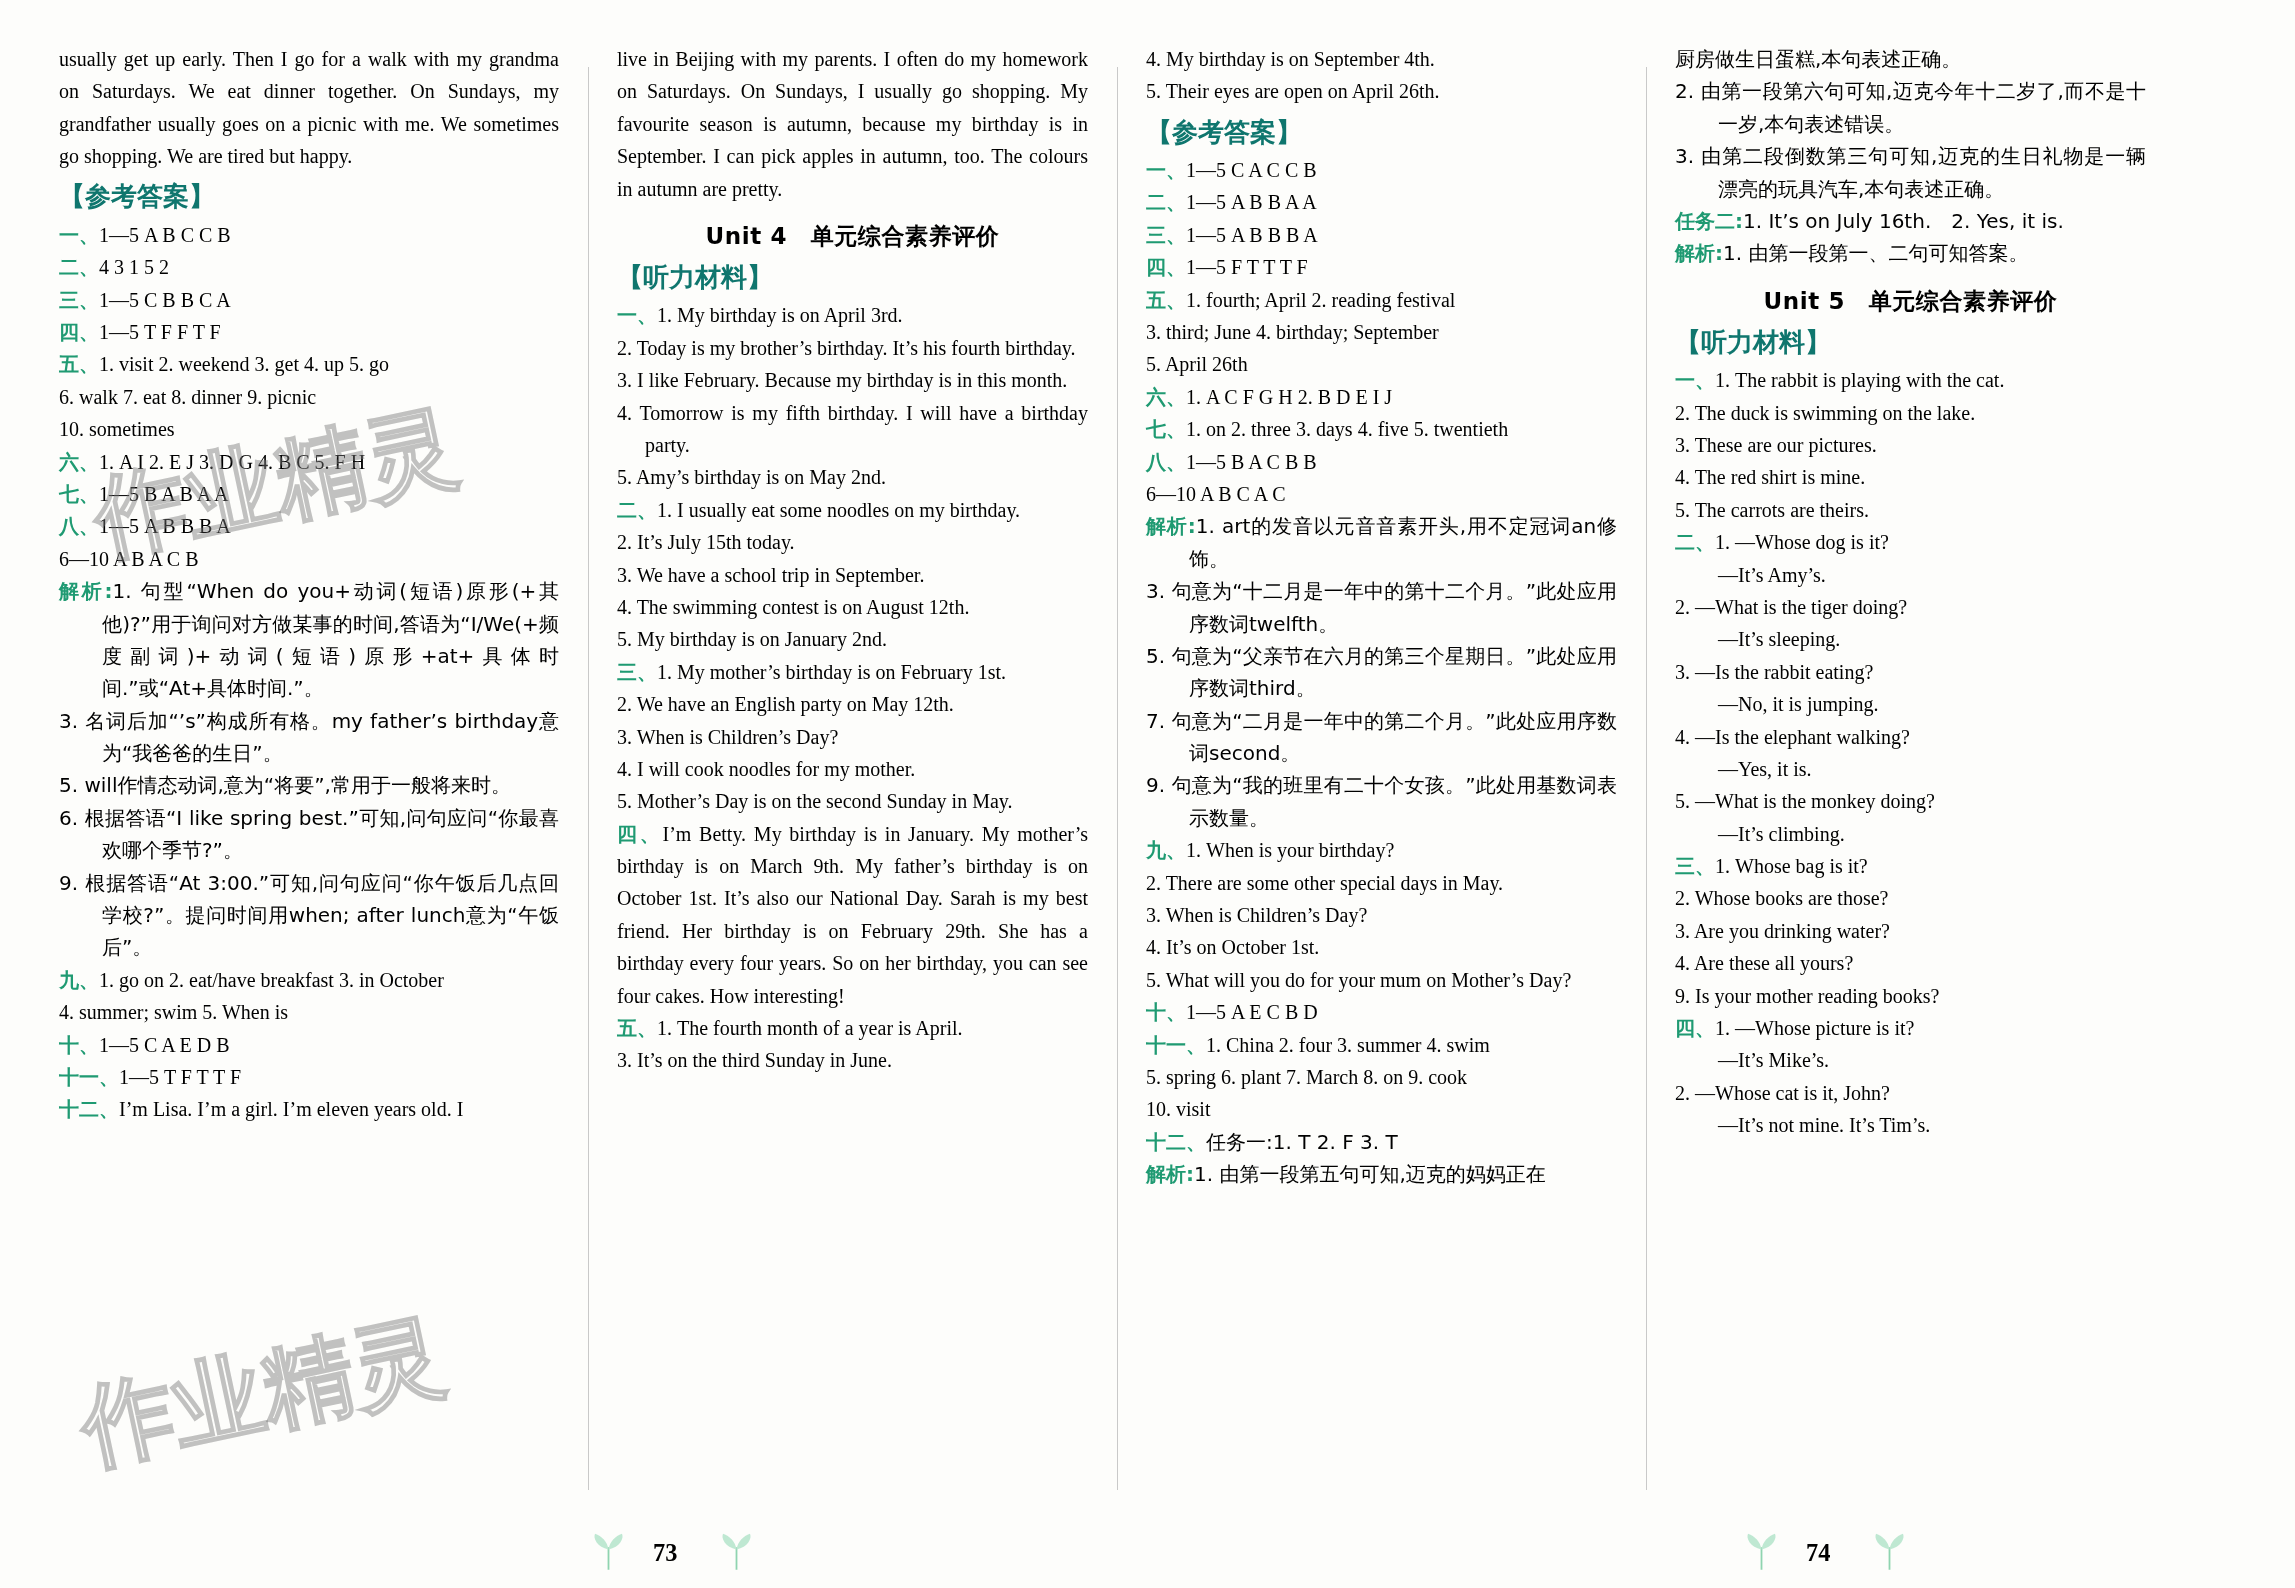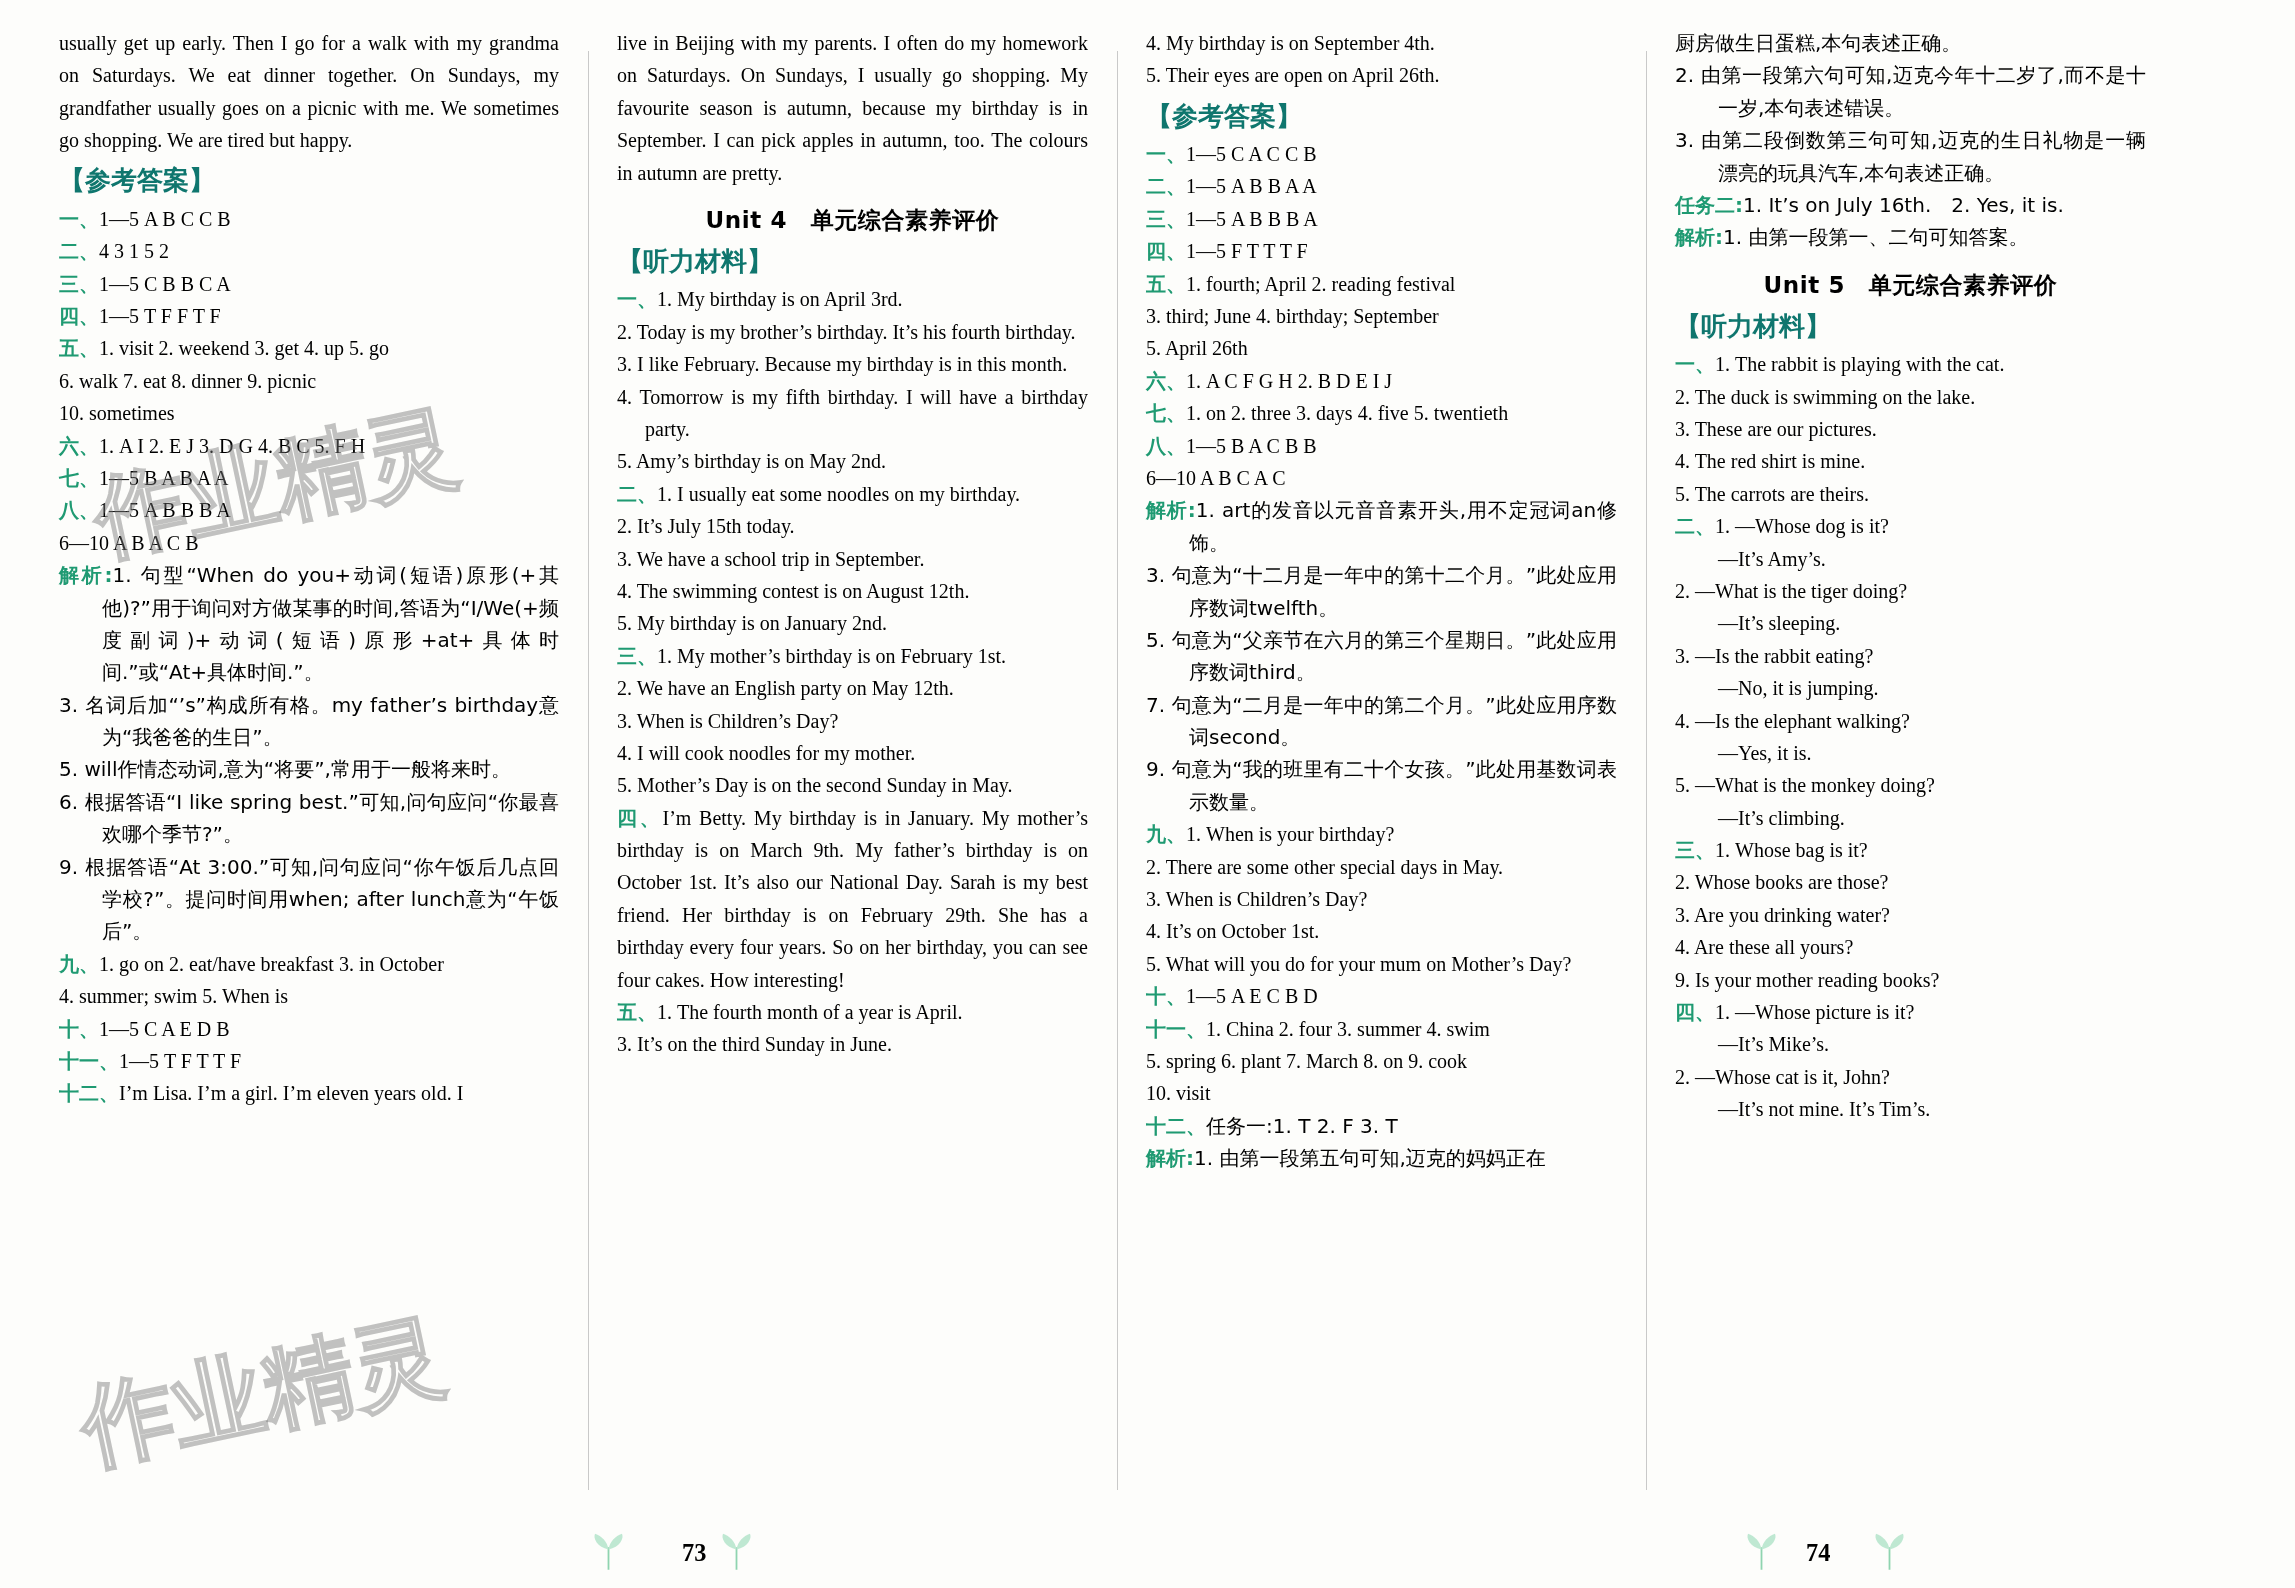--- a/index.html
+++ b/index.html
@@ -14,20 +14,21 @@
   .page{
     position:absolute;inset:0;
     display:flex;
     padding:27px 59px 0 59px;
     box-sizing:border-box;
   }
   .col{
     width:500px;
     position:relative;
     box-sizing:border-box;
+    margin-top:16px;
   }
   .col + .col{ margin-left:29px; padding-left:29px; }
   .divider{
     position:absolute;left:0;top:24.4px;bottom:98px;width:1.2px;background:#c9c9c9;
   }
   
   .para{
     font-size:20px;
     line-height:1.62;
     text-align:justify;
@@ -59,21 +60,21 @@
     font-family:"DejaVu Sans","Liberation Sans",sans-serif;
     margin:16px 0 6.1px 0;
     letter-spacing:0.6px;
   }
   
   .pagenum{
     position:absolute;bottom:21px;
     font-size:24.4px;font-weight:700;
     font-family:"Liberation Serif",serif;
   }
-  .pn-left{ left:682px;text-align:center; }
+  .pn-left{ left:653px;text-align:center; }
   .pn-right{ left:1806px; }
   .sprout{
     position:absolute;bottom:16px;width:45px;height:45px;
   }
   .sp-a{ left:586px; } .sp-b{ left:714px; }
   .sp-c{ left:1739px; } .sp-d{ left:1867px; }
   
   .watermark{
     position:absolute;
     font-family:"DejaVu Sans","Liberation Sans",sans-serif;

